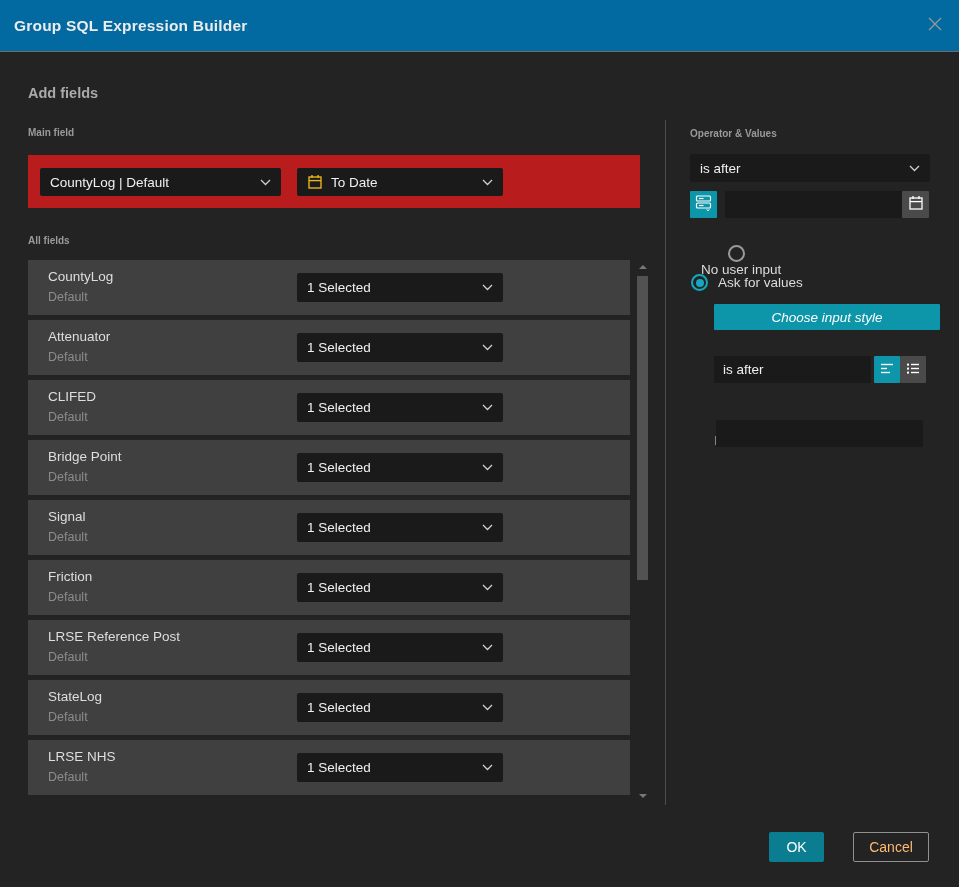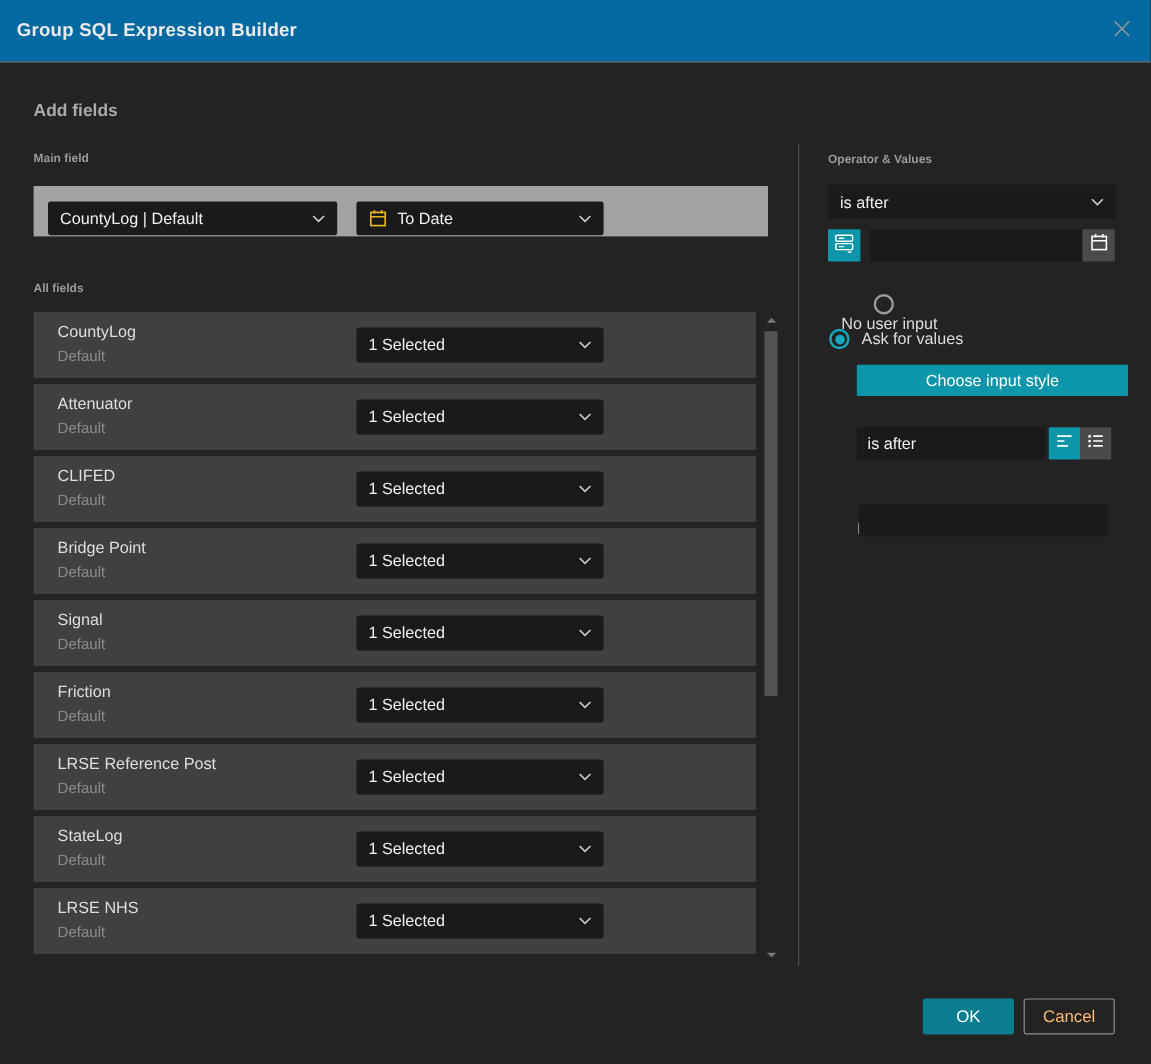--- a/index.html
+++ b/index.html
@@ -15,21 +15,21 @@
   
   .h-add { position:absolute; left:28px; top:85px; font-size:14.5px; font-weight:700; color:#aaaaaa; }
   .sec-label { position:absolute; font-size:10px; font-weight:700; color:#9a9a9a; }
 
   
   .dd { position:absolute; background:#1a1a1a; border-radius:2px; display:flex; align-items:center; padding:0 10px; font-size:13.5px; color:#f0f0f0; cursor:pointer; }
   .dd .dd-text { flex:1 1 auto; white-space:nowrap; overflow:hidden; }
   .dd .chev { flex:0 0 auto; margin-left:6px; display:flex; }
 
   
-  .main-panel { position:absolute; left:28px; top:155px; width:612px; height:42px; background:#a3a3a3; }
+  .main-panel { position:absolute; left:28px; top:155px; width:612px; height:53px; background:#b91c1c; }
 
   
   .rows { position:absolute; left:28px; top:260px; width:602px; }
   .frow { position:relative; width:602px; height:55px; background:#404040; margin-bottom:5px; }
   .frow .fname { position:absolute; left:20px; top:9px; font-size:13.5px; color:#dedede; }
   .frow .fsub  { position:absolute; left:20px; top:30px; font-size:12.5px; color:#8c8c8c; }
   .frow .dd { left:269px; top:13px; width:206px; height:29px;gap:33px; }
 
   
   .scrollbar { position:absolute; left:636px; top:260px; width:14px; height:540px; }
@@ -44,25 +44,25 @@
   .teal { background:#0d95a9; }
   .grey { background:#4a4a4a; }
   .txt-input { position:absolute; background:#1a1a1a; border:none; outline:none; color:#f0f0f0; font-size:13.5px; padding:0 9px; font-family:inherit; border-radius:1px; }
 
   .radio-row { position:absolute; left:691px; display:flex; align-items:center; cursor:pointer; }
   .radio-outer { width:17px; height:17px; border-radius:50%; border:2px solid #9a9a9a; background:transparent; display:flex; align-items:center; justify-content:center; }
   .radio-outer.sel { border-color:#14a9be; }
   .radio-dot { width:8px; height:8px; border-radius:50%; background:#14a9be; }
   .radio-lbl { margin-left:10px; font-size:13.5px; color:#dcdcdc; }
 
-  .choose-btn { position:absolute; left:714px; top:304px; width:226px; height:26px; background:#0d95a9; color:#ffffff; font-size:13.5px; display:flex; align-items:center; justify-content:center; cursor:pointer; border-radius:1px; }
+  .choose-btn { position:absolute; left:714px; top:304px; width:226px; height:26px; background:#0d95a9; color:#ffffff; font-size:13.5px; display:flex; align-items:center; justify-content:center; cursor:pointer; border-radius:1px;font-style:italic; }
   .small-lbl { position:absolute; font-size:13px; color:#8c8c8c;margin-top:32px; }
 
   
-  .ok-btn { position:absolute; left:769px; top:832px; width:76px; height:30px; background:#0a7e90; color:#fff; font-size:14px; display:flex; align-items:center; justify-content:center; border-radius:2px; cursor:pointer; }
+  .ok-btn { position:absolute; left:769px; top:832px; width:55px; height:30px; background:#0a7e90; color:#fff; font-size:14px; display:flex; align-items:center; justify-content:center; border-radius:2px; cursor:pointer; }
   .cancel-btn { position:absolute; left:853px; top:832px; width:76px; height:30px; background:transparent; border:1px solid #909090; color:#fdba74; font-size:14px; display:flex; align-items:center; justify-content:center; border-radius:2px; cursor:pointer; }
 </style>
 </head>
 <body>
 
 <div class="dialog">
 
   <div class="header">
     <div class="title">Group SQL Expression Builder</div>
     <div class="close-btn">

